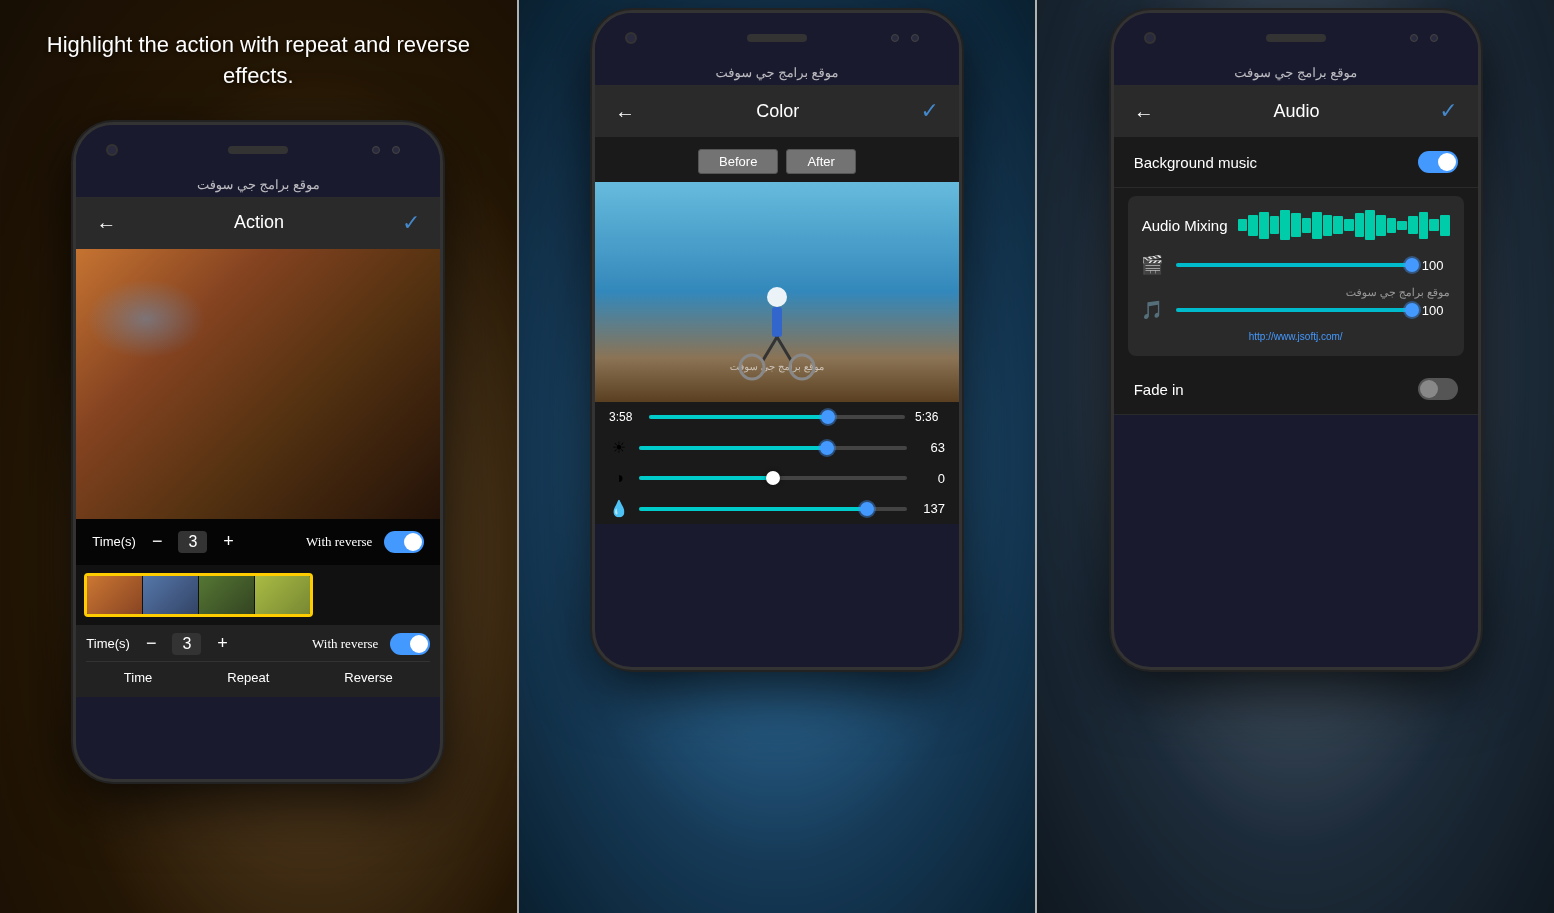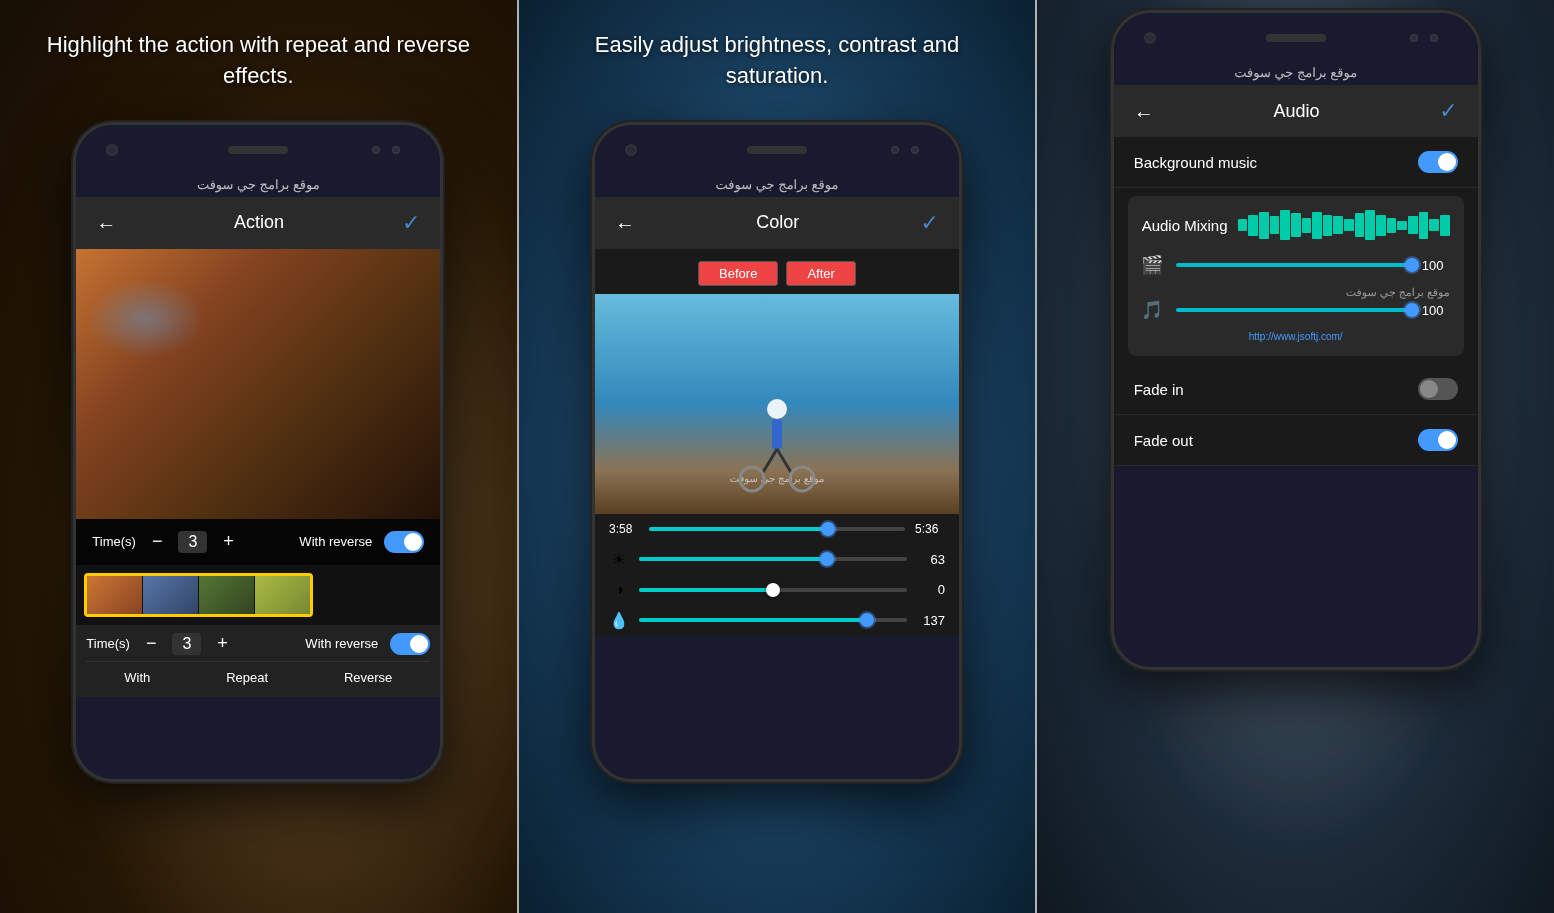--- a/index.html
+++ b/index.html
@@ -222,20 +222,21 @@
       font-size: 16px;
       background: #333;
       padding: 2px 10px;
       border-radius: 4px;
     }
 
     .reverse-label {
       color: white;
       font-size: 13px;
       margin-left: auto;
+      font-family: Liberation Serif, serif;
     }
 
     .toggle-on {
       width: 40px;
       height: 22px;
       background: #4499ff;
       border-radius: 11px;
       position: relative;
       display: inline-block;
     }
@@ -332,21 +333,21 @@
       padding: 12px 20px 8px;
       background: #1a1a1a;
       justify-content: center;
       gap: 8px;
     }
 
     .ba-btn {
       padding: 4px 20px;
       font-size: 13px;
       border: 1px solid #555;
-      background: #ef4444;
+      background: #737373;
       color: white;
       border-radius: 3px;
       cursor: pointer;
     }
 
     .color-video-area {
       width: 100%;
       height: 220px;
       background: linear-gradient(135deg, #55aacc 0%, #2277aa 40%, #115577 70%, #0a3344 100%);
       position: relative;
@@ -577,39 +578,37 @@
           <div class="bottom-controls">
             <div class="bottom-controls-row">
               <span class="time-label">Time(s)</span>
               <button class="time-btn">−</button>
               <span class="time-value">3</span>
               <button class="time-btn">+</button>
               <span class="reverse-label">With reverse</span>
               <div class="toggle-on"></div>
             </div>
             <div class="bottom-tabs">
-              <span class="bottom-tab">With</span>
+              <span class="bottom-tab">Time</span>
               <span class="bottom-tab">Repeat</span>
               <span class="bottom-tab">Reverse</span>
             </div>
           </div>
         </div>
       </div>
     </div>
   </div>
 </div>
 
 <div class="panel-divider"></div>
 
 <div class="panel panel-2">
   <div class="panel-bg"></div>
   <div class="panel-overlay"></div>
   <div class="panel-content">
-    <div class="panel-title">Easily adjust brightness,
-contrast and saturation.</div>
     <div class="phone-wrapper">
       <div class="phone">
         <div class="phone-top-bar">
           <div class="phone-camera"></div>
           <div class="phone-speaker"></div>
           <div class="phone-dot-left"></div>
           <div class="phone-dot-right"></div>
         </div>
         <div class="phone-arabic-text">موقع برامج جي سوفت</div>
         <div class="screen-header">
@@ -744,21 +743,17 @@
               </div>
               <span class="mixing-value">100</span>
             </div>
             <div class="url-watermark">http://www.jsoftj.com/</div>
           </div>
 
           <div class="audio-toggle-row" style="margin-top:4px;">
             <span class="audio-label">Fade in</span>
             <div class="toggle-off"></div>
           </div>
-          <div class="audio-toggle-row">
-            <span class="audio-label">Fade out</span>
-            <div class="toggle-on"></div>
-          </div>
         </div>
       </div>
     </div>
   </div>
 </div>
 
 </body></html>

